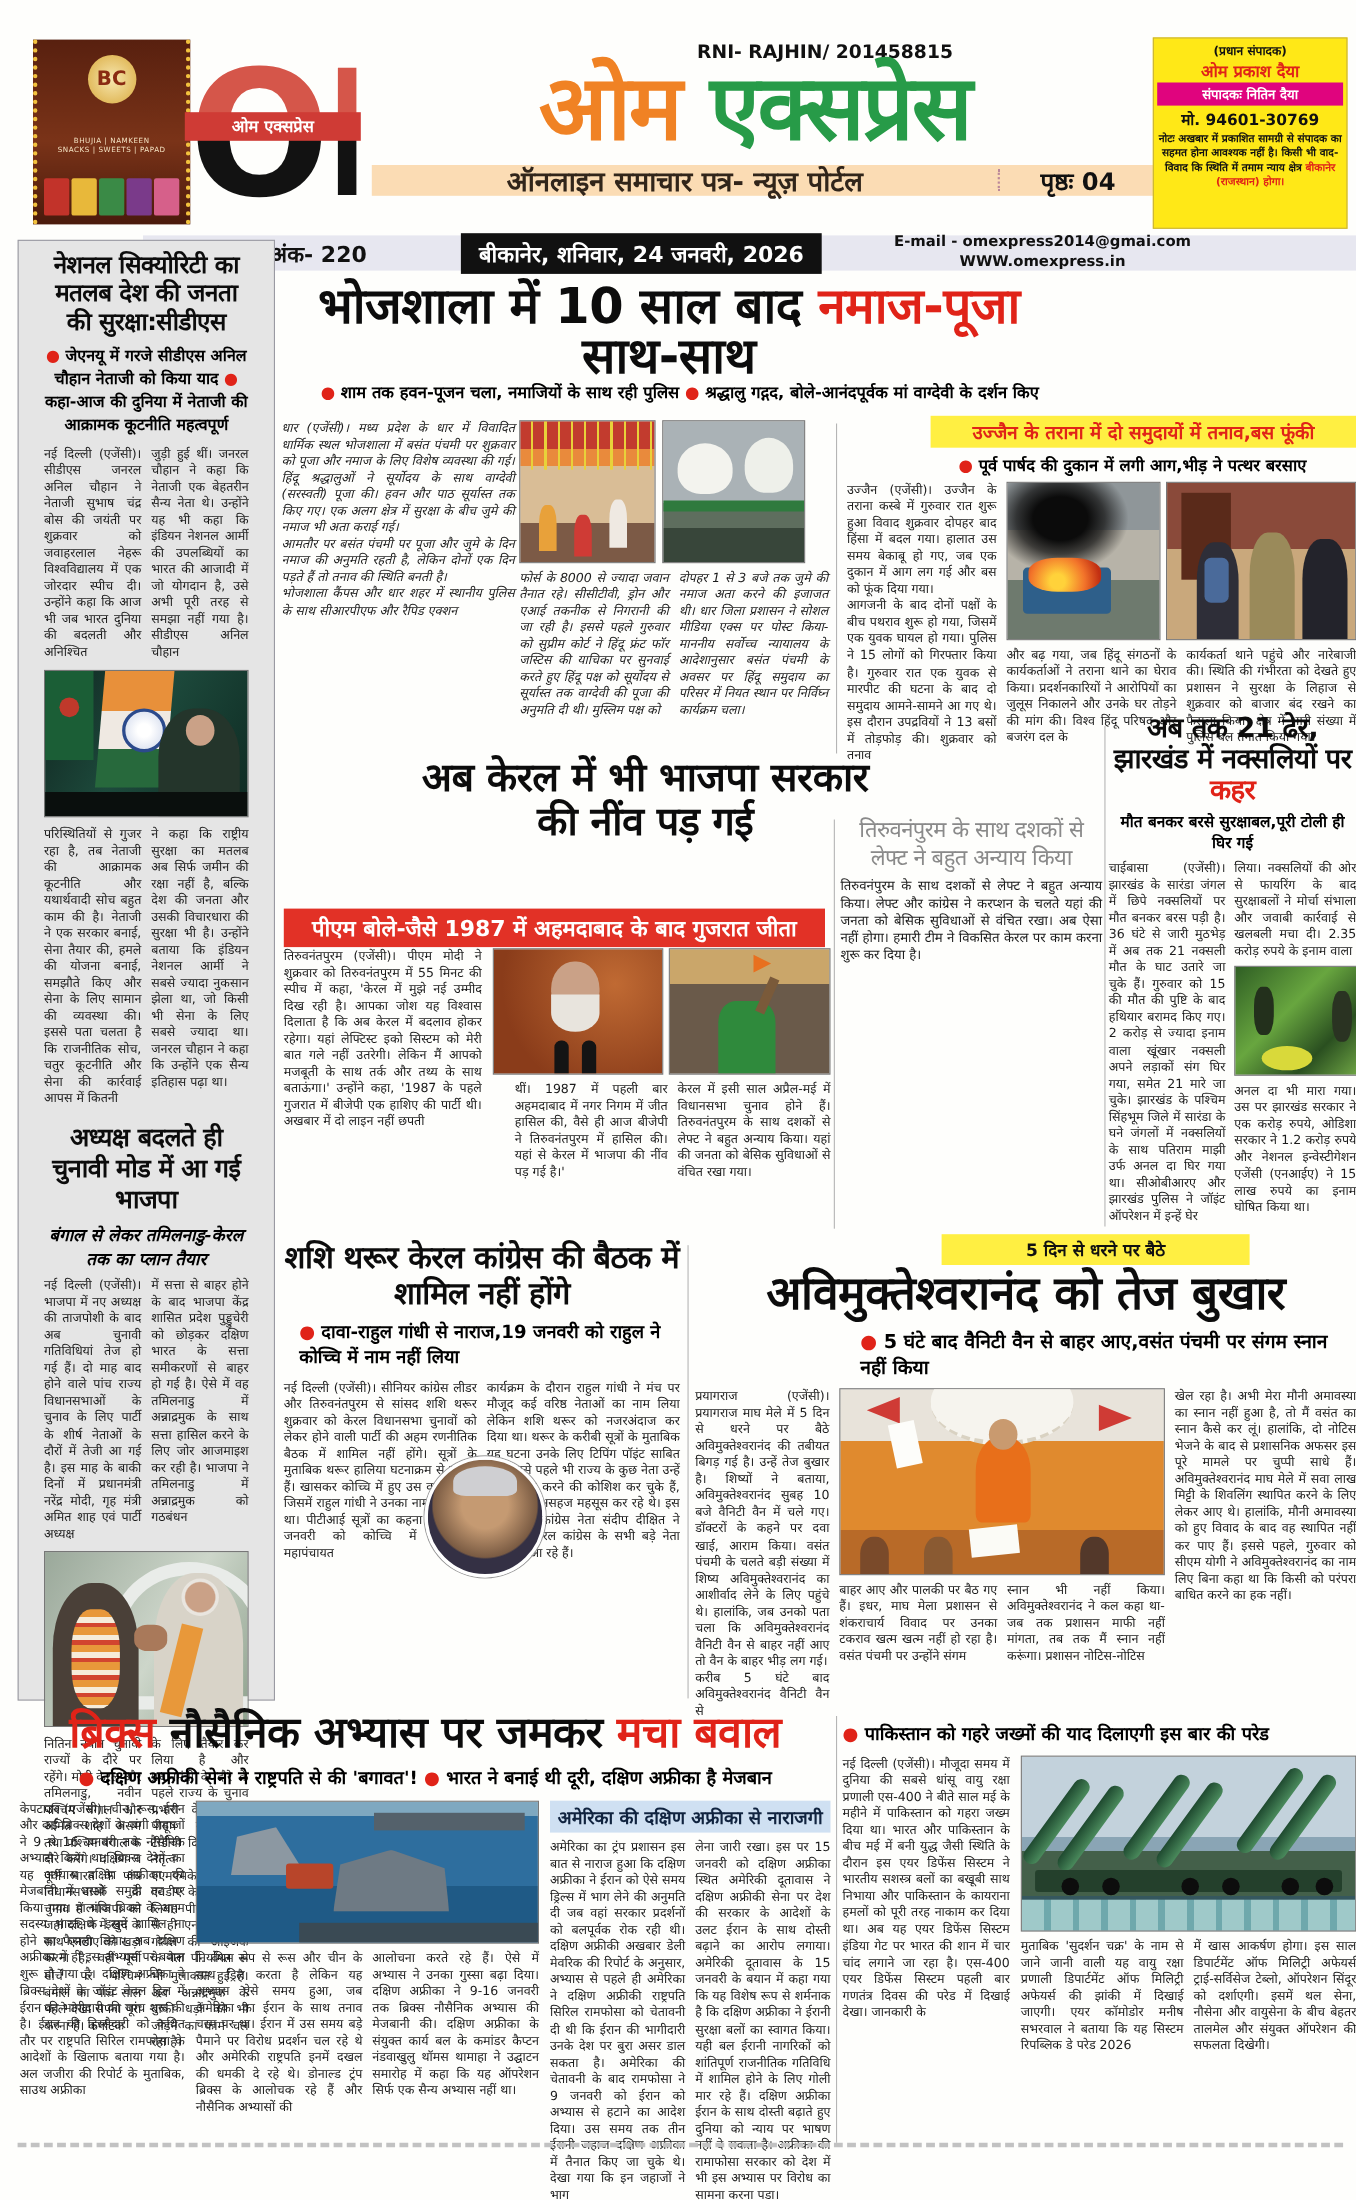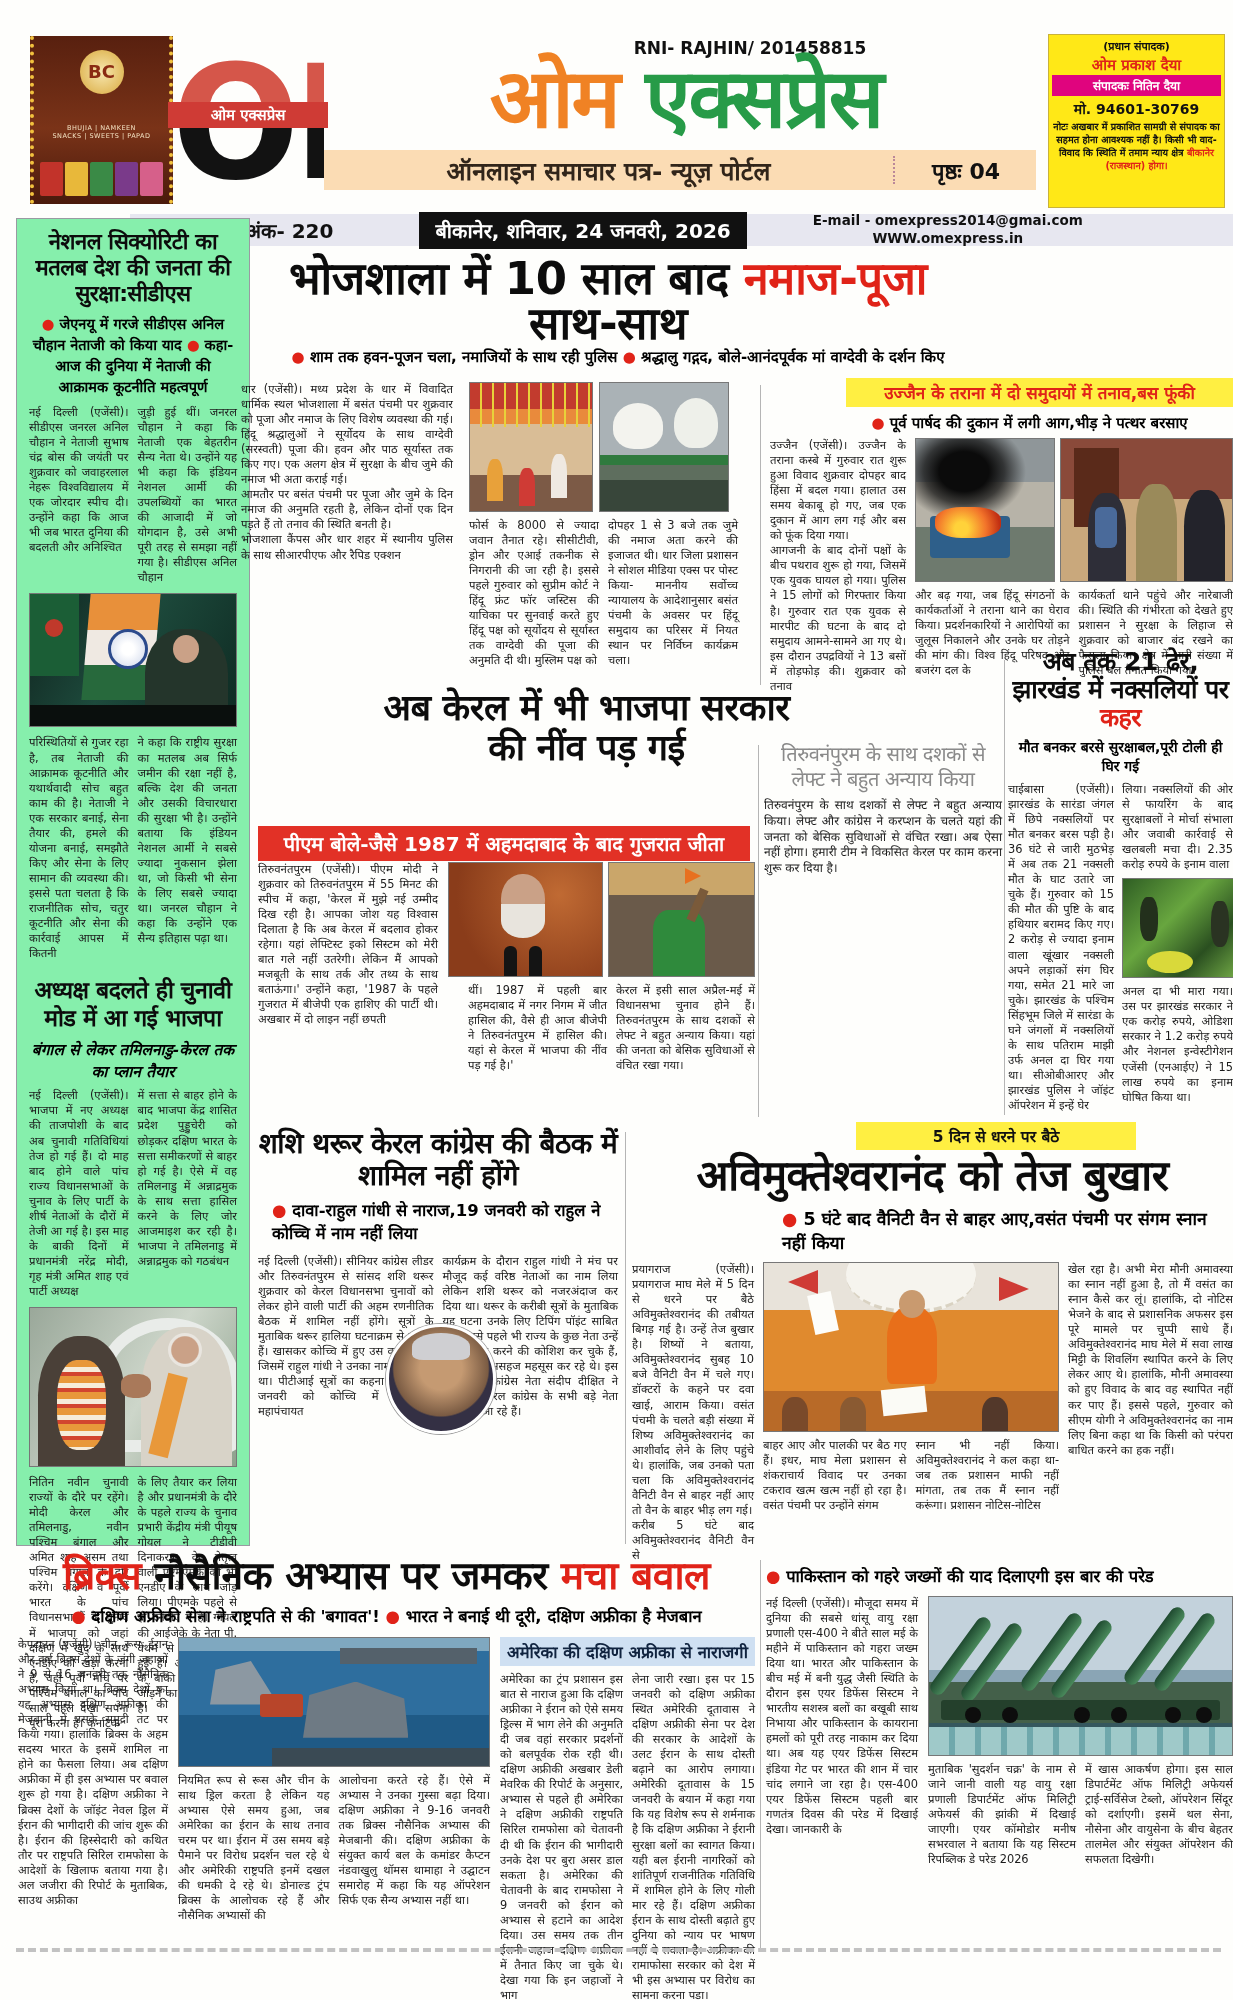--- a/index.html
+++ b/index.html
@@ -14,21 +14,21 @@
   .ad .strip i{flex:1;border-radius:2px;}
   .omlogo{left:172px;top:40px;width:152px;height:166px;}
   .omlogo .half{height:83px;overflow:hidden;text-align:center;}
   .omlogo .half span{display:block;font-size:150px;line-height:160px;font-weight:bold;letter-spacing:-6px;}
   .omlogo .t span{color:#d5564a;}
   .omlogo .b span{color:#121212;margin-top:-77px;}
   .omlogo .band{position:absolute;left:-4px;right:-4px;top:62px;height:26px;background:#cf3b35;color:#fff;font-weight:bold;font-size:15px;text-align:center;line-height:26px;}
   .rni{left:560px;top:38px;width:380px;text-align:center;font-weight:bold;font-size:17px;color:#111;}
   .mast{left:330px;top:56px;width:712px;text-align:center;font-weight:bold;font-size:82px;line-height:1.05;letter-spacing:-2px;white-space:nowrap;}
   .mast .o{color:#f08224;} .mast .g{color:#279b48;}
-  .tagband{left:324px;top:150px;width:712px;height:40px;background:#fbdcb4;display:flex;align-items:center;}
+  .tagband{left:338px;top:150px;width:712px;height:28px;background:#fbdcb4;display:flex;align-items:center;}
   .tagband .tg{flex:1;text-align:center;font-weight:bold;font-size:25px;color:#31251a;}
   .tagband .sep{width:1px;height:70%;border-left:2px dotted #b89;}
   .tagband .pg{width:140px;text-align:center;font-weight:bold;font-size:22px;color:#111;}
   .edbox{left:1048px;top:34px;width:177px;height:174px;background:#ffe817;border:1px solid #c9b23a;text-align:center;padding:3px 4px;box-sizing:border-box;}
   .edbox .e1{font-size:11px;font-weight:bold;color:#111;}
   .edbox .e2{font-size:15px;font-weight:bold;color:#e02318;margin:1px 0;}
   .edbox .e3{background:#e0047e;color:#fff;font-weight:bold;font-size:12px;padding:2px 12px;margin:1px -1px;}
   .edbox .e4{font-size:14px;font-weight:bold;color:#111;margin:3px 0;}
   .edbox .e5{font-size:9.6px;font-weight:bold;color:#111;line-height:1.35;}
   .edbox .e5 .red{color:#e02318;}
@@ -37,21 +37,21 @@
   .infobar .date{background:#111;color:#fff;font-weight:bold;font-size:20px;padding:5px 16px;margin-left:60px;}
   .infobar .mail{margin-left:40px;text-align:center;font-weight:bold;font-size:13.5px;color:#111;line-height:1.3;}
   
   .j{font-size:11.4px;line-height:1.32;text-align:justify;color:#1b1b1b;white-space:pre-line;}
   .cols{display:flex;gap:9px;}
   .cols>div{flex:1;min-width:0;}
   .dot{color:#e02318;font-weight:bold;}
   .hl{font-weight:bold;color:#0c0c0c;letter-spacing:-.5px;}
   .red{color:#e02318;}
   .center{text-align:center;}
-  .leftbox{left:16px;top:218px;width:234px;height:1328px;border:1.5px solid #9a9aa2;box-sizing:border-box;padding:10px 12px;background:#86efac;}
+  .leftbox{left:16px;top:218px;width:234px;height:1328px;border:1.5px solid #9a9aa2;box-sizing:border-box;padding:10px 23px;background:#e5e5e5;}
   .a1h{font-size:22px;line-height:1.18;}
   .a1b{font-size:14.5px;font-weight:bold;line-height:1.45;margin:7px 0;}
   .a2h{font-size:23px;line-height:1.2;margin-top:16px;}
   .a2s{font-size:15.5px;font-weight:bold;font-style:italic;margin:6px 0;}
   .ph{position:relative;overflow:hidden;border:1px solid #777;}
   .pa{position:absolute;}
   .vr{position:absolute;width:1px;background:#b5b5b5;}
   .strip-y{background:#ffef42;color:#e02318;font-weight:bold;font-size:17px;text-align:center;padding:3px 6px;}
   .band-red{background:#e23126;color:#fff;font-weight:bold;font-size:20px;text-align:center;padding:4px 0;}
   .band-blue{background:#cfe0f2;color:#10233f;font-weight:bold;font-size:16.5px;text-align:center;padding:3px 0;}
@@ -223,21 +223,21 @@
     </div>
     <div class="cols">
       <div class="j">नितिन नवीन चुनावी राज्यों के दौरे पर रहेंगे। मोदी केरल और तमिलनाडु, नवीन पश्चिम बंगाल और अमित शाह असम तथा पश्चिम बंगाल के दौरे करेंगे। दक्षिण व पूर्वी भारत के पांच विधानसभाओं के चुनाव में भाजपा को जहां दक्षिण में खुद के साथ एनडीए को खड़ा करना है, वहीं पूर्वी मोर्चे पर पश्चिम बंगाल का पांच साल पहले देखा सपना पूरा करना है। कर्नाटक</div>
       <div class="j">के लिए तैयार कर लिया है और प्रधानमंत्री के दौरे के पहले राज्य के चुनाव प्रभारी केंद्रीय मंत्री पीयूष गोयल ने टीडीवी दिनाकरण के नेतृत्व वाली एएमएमके को भी एनडीए के साथ जोड़ लिया। पीएमके पहले से ही एनडीए में है। गोयल की आईजेके के नेता पी. वेंथम से भी मुलाकात हुई है। अब अन्नाद्रमुक के बाकी धड़ों को भी जोड़ने का काम चल रहा है।</div>
     </div>
   </div>
 
   <div class="abs hl center" style="left:258px;top:256px;width:700px;font-size:45px;line-height:1.0;"><span>भोजशाला में 10 साल बाद </span><span class="red">नमाज-पूजा</span><span> साथ-साथ</span></div>
   <div class="abs center" style="left:268px;top:346px;width:700px;font-weight:bold;font-size:15px;"><span class="dot">●</span> <span>शाम तक हवन-पूजन चला, नमाजियों के साथ रही पुलिस</span> <span class="dot">●</span> <span>श्रद्धालु गद्गद, बोले-आनंदपूर्वक मां वाग्देवी के दर्शन किए</span></div>
 
-  <div class="abs" style="left:241px;top:382px;width:497px;display:flex;gap:16px;">
+  <div class="abs" style="left:256px;top:382px;width:497px;display:flex;gap:4px;font-style:italic;">
     <div class="j" style="width:212px;flex:none;">धार (एजेंसी)। मध्य प्रदेश के धार में विवादित धार्मिक स्थल भोजशाला में बसंत पंचमी पर शुक्रवार को पूजा और नमाज के लिए विशेष व्यवस्था की गई। हिंदू श्रद्धालुओं ने सूर्योदय के साथ वाग्देवी (सरस्वती) पूजा की। हवन और पाठ सूर्यास्त तक किए गए। एक अलग क्षेत्र में सुरक्षा के बीच जुमे की नमाज भी अता कराई गई।
 आमतौर पर बसंत पंचमी पर पूजा और जुमे के दिन नमाज की अनुमति रहती है, लेकिन दोनों एक दिन पड़ते हैं तो तनाव की स्थिति बनती है।
 भोजशाला कैंपस और धार शहर में स्थानीय पुलिस के साथ सीआरपीएफ और रैपिड एक्शन</div>
     <div style="flex:1;min-width:0;">
       <div style="display:flex;gap:6px;">
         <div class="ph ph-temple">
           <div class="pa gar"></div>
           <div class="pa p1"></div>
           <div class="pa p2"></div>
           <div class="pa p3"></div>

